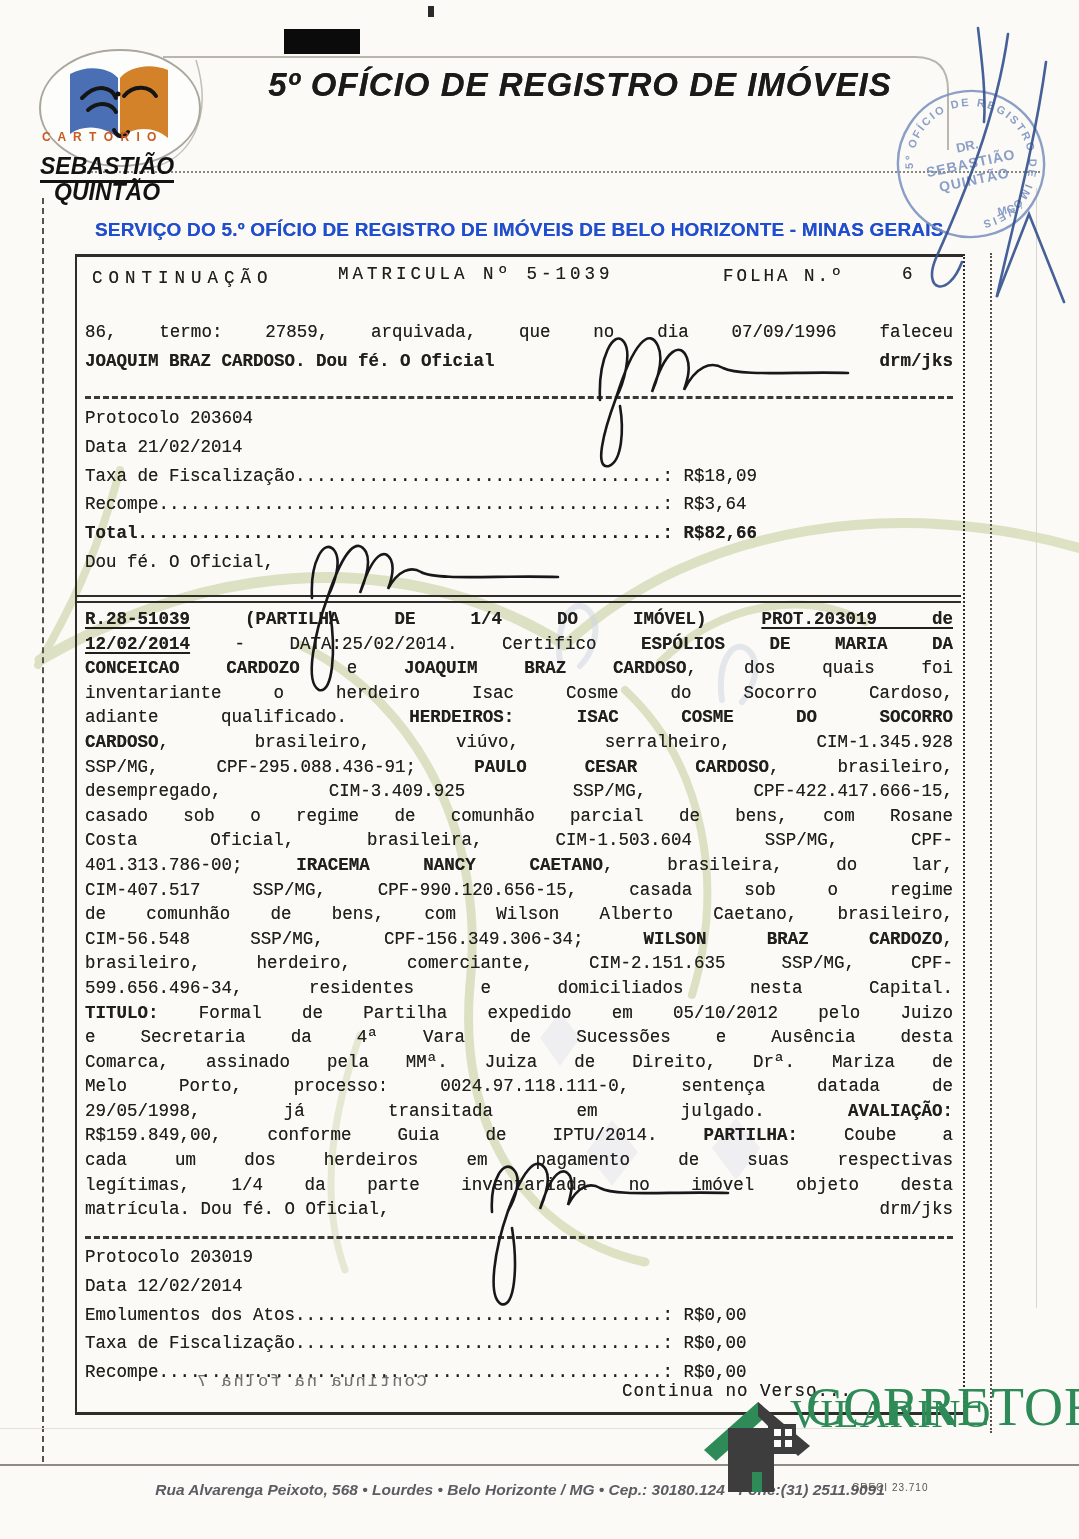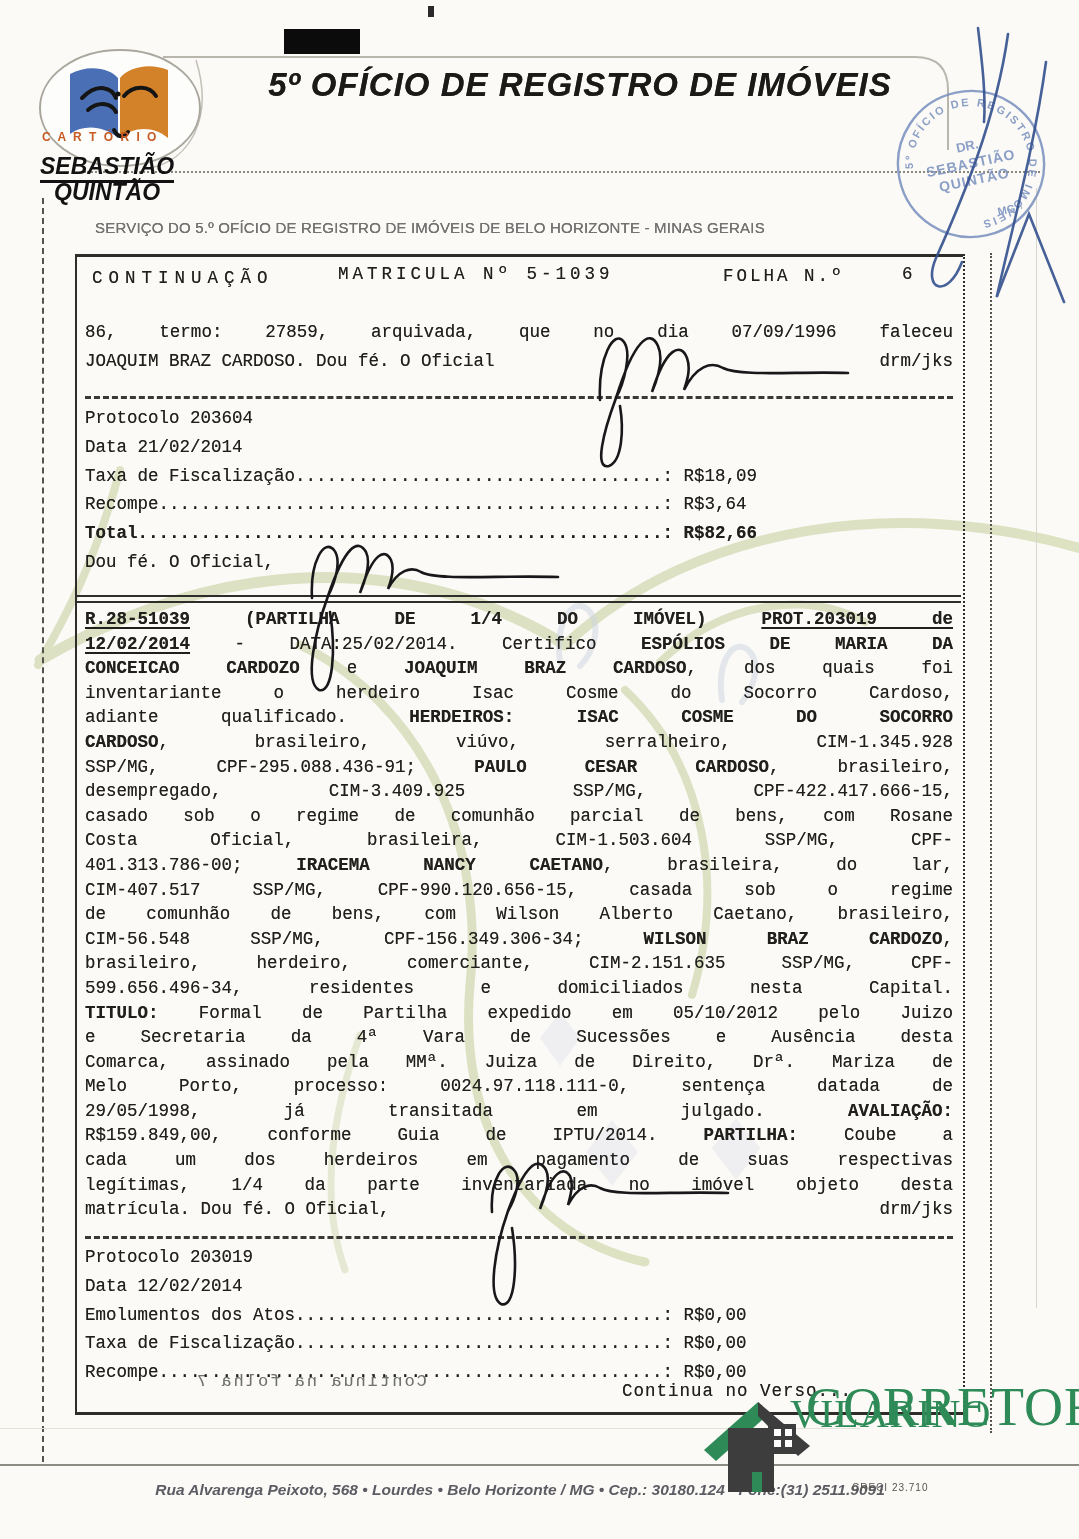--- a/index.html
+++ b/index.html
@@ -11,21 +11,21 @@
   .jline{text-align:justify;text-align-last:justify;height:24.6px;line-height:24.6px;overflow:hidden;}
   .pline{height:28.8px;line-height:28.8px;white-space:pre;}
   .flexline{display:flex;justify-content:space-between;height:24.6px;line-height:24.6px;}
   .bb{font-weight:bold;}
   .uu{text-decoration:underline;text-decoration-thickness:2px;text-underline-offset:3px;}
   .box{border:2px solid #2e2d29;border-top-width:3px;border-bottom-width:3px;border-right-style:dotted;}
   .dashsep{height:0;border-top:3px dashed #3a3935;}
   .dblrule{height:4px;border-top:2px solid #2e2d29;border-bottom:2px solid #2e2d29;}
   .title{font-weight:bold;font-style:italic;font-size:33px;letter-spacing:1px;color:#1b1a18;text-align:center;
          text-shadow:0 0 .6px rgba(0,0,0,.7);}
-  .service{font-weight:normal;font-size:15px;color:#737373;letter-spacing:.2px;text-shadow:0 0 .5px rgba(0,0,0,.6);}
+  .service{font-weight:bold;font-size:19px;color:#1d4ed8;letter-spacing:.2px;text-shadow:0 0 .5px rgba(0,0,0,.6);}
   .brandserif{font-family:"Liberation Serif",serif;color:#2e8b57;letter-spacing:1px;}
   .ghost{transform:scaleX(-1);color:rgba(105,115,105,.30);letter-spacing:2px;filter:blur(.4px);}
   svg{display:block;}
 </style>
 </head>
 <body>
 
 <div class="page">
 
   <svg class="abs" style="left:0;top:0;z-index:0;" width="1079" height="1539" viewBox="0 0 1079 1539">
@@ -102,21 +102,21 @@
 
   <div class="abs box" style="left:75px;top:254px;width:886px;height:1155px;z-index:1;"></div>
 
   <div class="abs mono" style="left:92px;top:268px;letter-spacing:6px;z-index:2;">CONTINUAÇÃO</div>
   <div class="abs mono" style="left:338px;top:264px;letter-spacing:4px;z-index:2;">MATRICULA Nº 5-1039</div>
   <div class="abs mono" style="left:723px;top:266px;letter-spacing:3px;z-index:2;">FOLHA N.º</div>
   <div class="abs mono" style="left:902px;top:264px;z-index:2;">6</div>
 
   <div class="abs mono" style="left:85px;top:318px;width:868px;z-index:2;">
     <div class="jline" style="height:29px;line-height:29px;">86, termo: 27859, arquivada, que no dia 07/09/1996 faleceu</div>
-    <div class="flexline" style="height:29px;line-height:29px;">
+    <div class="flexline" style="height:29px;line-height:29px;font-weight:bold;">
       <span>JOAQUIM BRAZ CARDOSO. Dou fé. O Oficial</span>
       <span>drm/jks</span>
     </div>
   </div>
 
   <div class="abs dashsep" style="left:85px;top:396px;width:868px;z-index:2;"></div>
 
   <div class="abs mono" style="left:85px;top:404px;width:868px;z-index:2;">
     <div class="pline">Protocolo 203604</div>
     <div class="pline">Data 21/02/2014</div>

